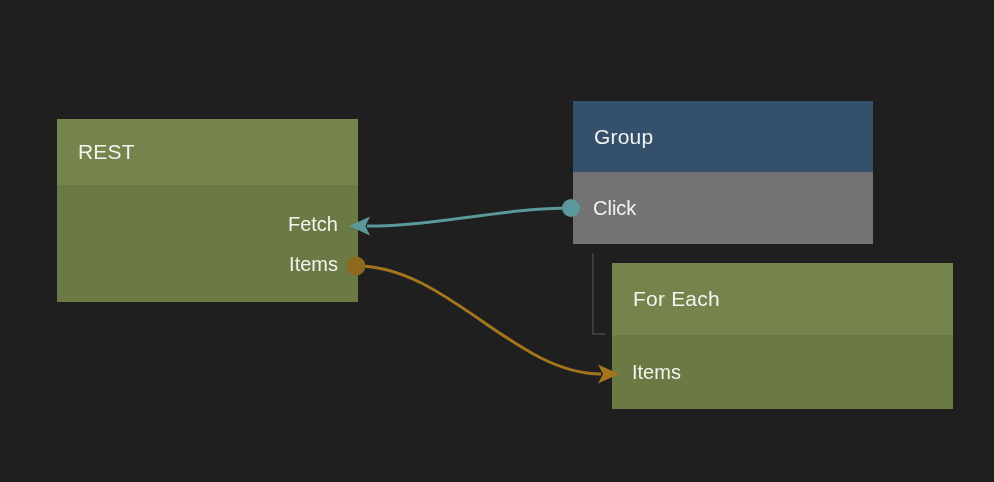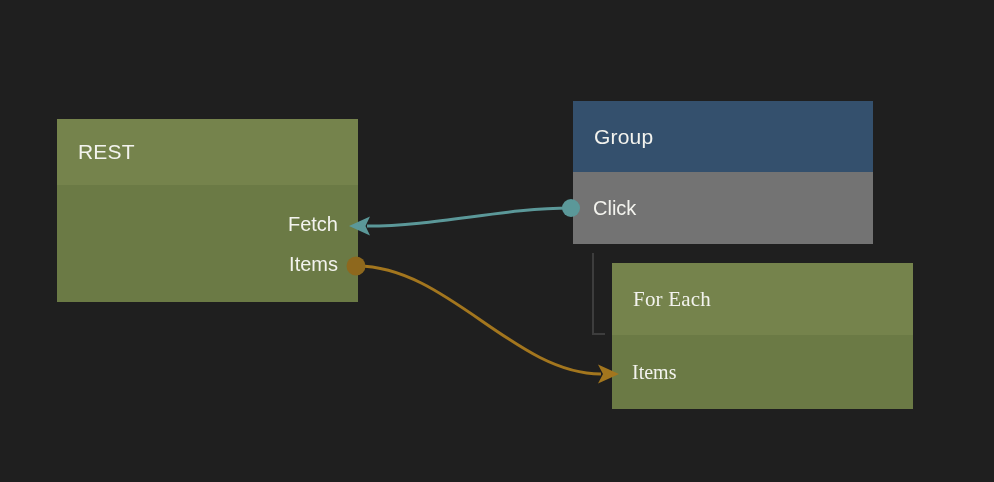--- a/index.html
+++ b/index.html
@@ -56,21 +56,21 @@
   .blue  .node-header { background: #34506d; }
   .blue  .node-body   { background: #737373; }
 
   
   #node-rest    { left: 57px;  top: 119px; width: 301px; }
   #node-rest    .node-header { height: 66px; }
   #node-rest    .node-body   { height: 117px; }
   #node-group   { left: 573px; top: 101px; width: 300px; }
   #node-group   .node-header { height: 71px; }
   #node-group   .node-body   { height: 72px; }
-  #node-foreach { left: 612px; top: 263px; width: 301px; font-family: Liberation Serif, serif; }
+  #node-foreach { left: 612px; top: 263px; width: 341px; }
   #node-foreach .node-header { height: 72px; }
   #node-foreach .node-body   { height: 74px; }
 </style>
 </head>
 <body>
 
 <div class="canvas">
 
   <svg class="edges-layer" viewBox="0 0 994 482">
 

